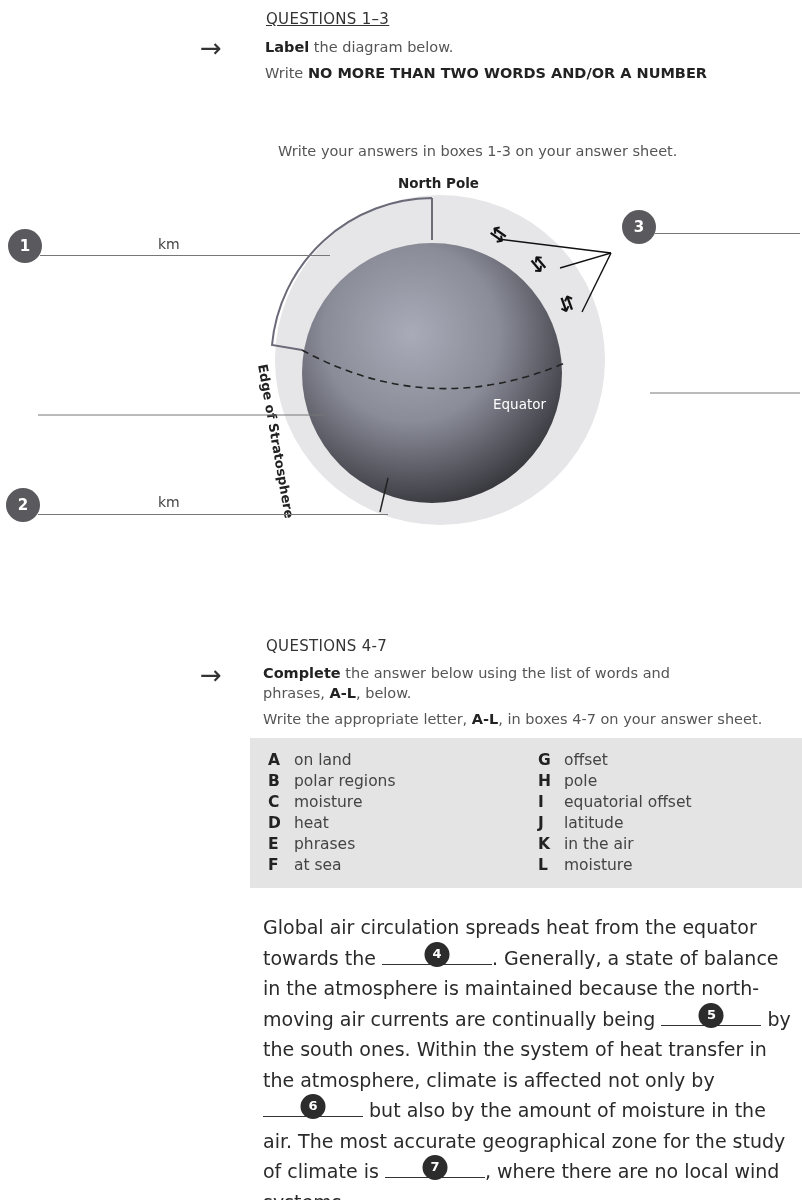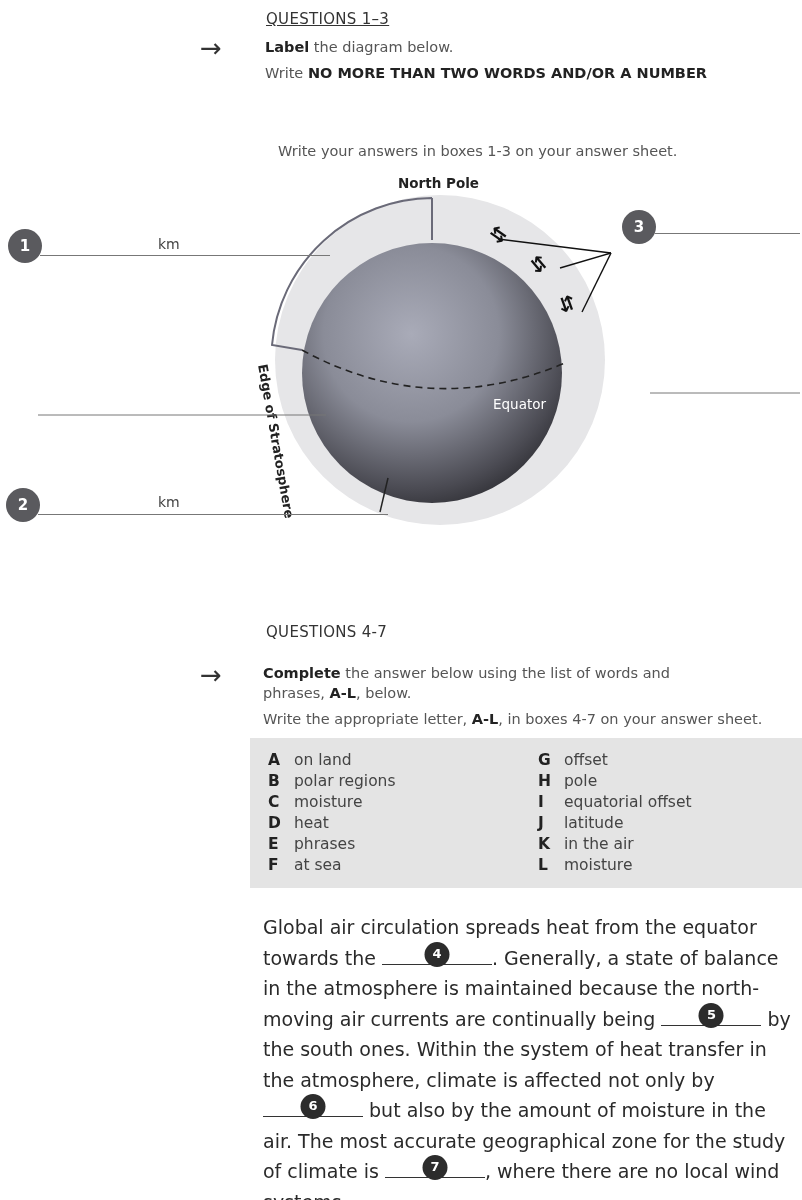--- a/index.html
+++ b/index.html
@@ -66,21 +66,21 @@
 <div class="km" style="left:158px;top:236px;">km</div>
 <div class="ansline" style="left:40px;top:255px;width:290px;"></div>
 
 <div class="badge" style="left:6px;top:488px;width:34px;height:34px;font-size:15px;">2</div>
 <div class="km" style="left:158px;top:494px;">km</div>
 <div class="ansline" style="left:38px;top:514px;width:350px;"></div>
 
 <div class="badge" style="left:622px;top:210px;width:34px;height:34px;font-size:15px;">3</div>
 <div class="ansline" style="left:655px;top:233px;width:145px;"></div>
 
-<div class="abs qhead" style="left:266px;top:623px;">QUESTIONS 4-7</div>
+<div class="abs qhead" style="left:266px;top:637px;">QUESTIONS 4-7</div>
 <div class="abs arrow" style="left:200px;top:665px;">→</div>
 <div class="abs instr" style="left:263px;top:663px;width:530px;"><b>Complete</b><span> the answer below using the list of words and</span><br><span>phrases, </span><b>A-L</b><span>, below.</span></div>
 <div class="abs instr" style="left:263px;top:709px;"><span>Write the appropriate letter, </span><b>A-L</b><span>, in boxes 4-7 on your answer sheet.</span></div>
 
 <div class="wordbox">
   <div class="wcol" style="left:18px;">
     <div class="witem">
         <span class="wletter">A</span>
         <span>on land</span>
       </div>

